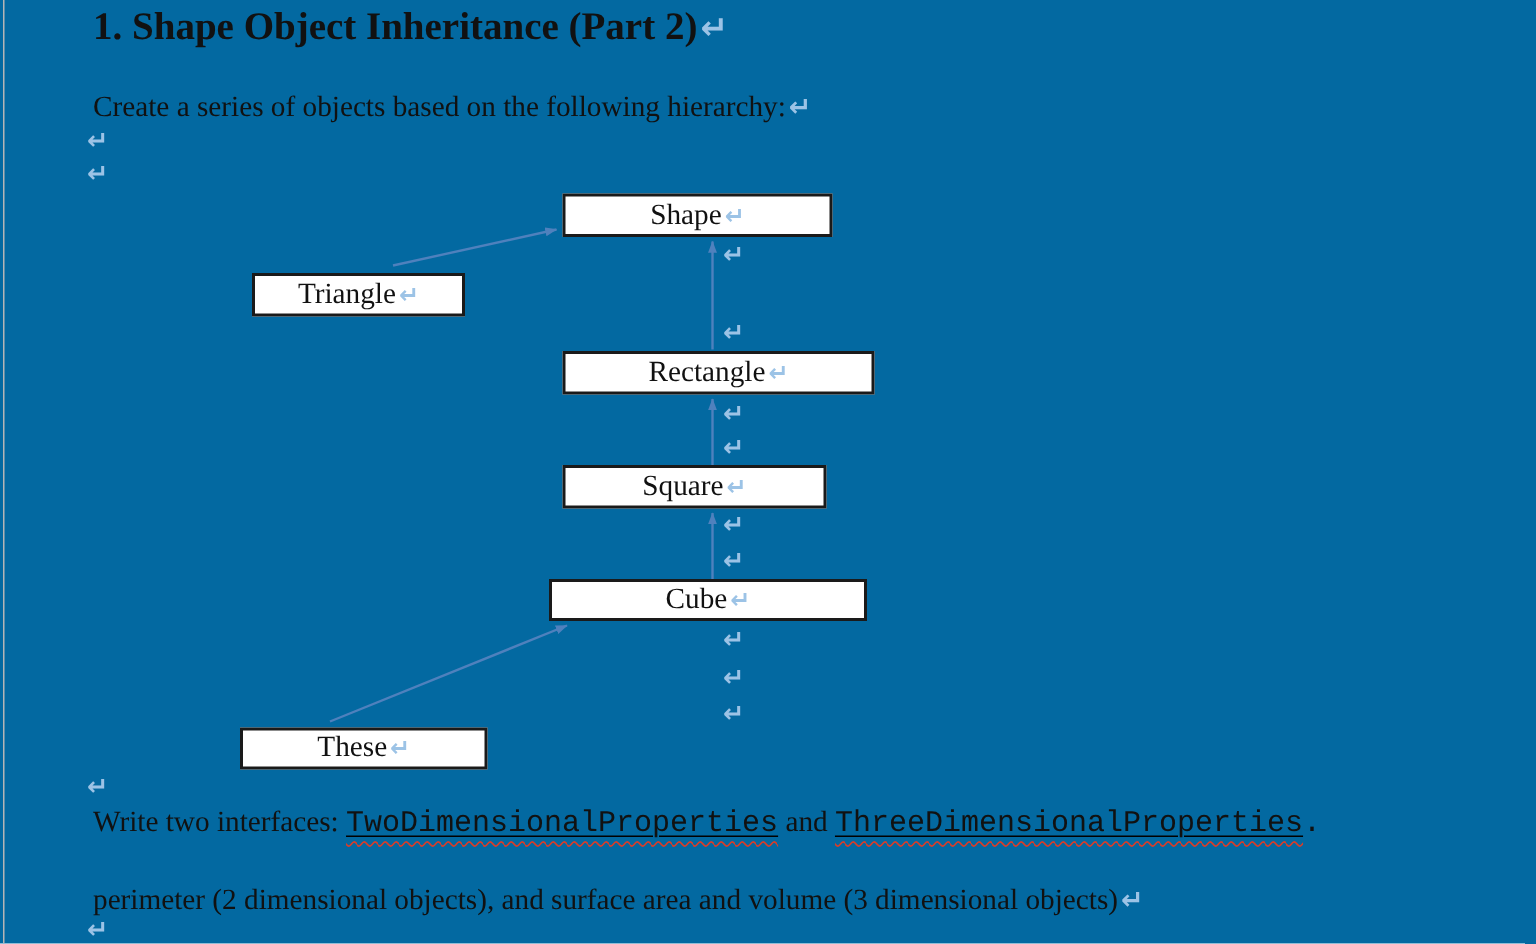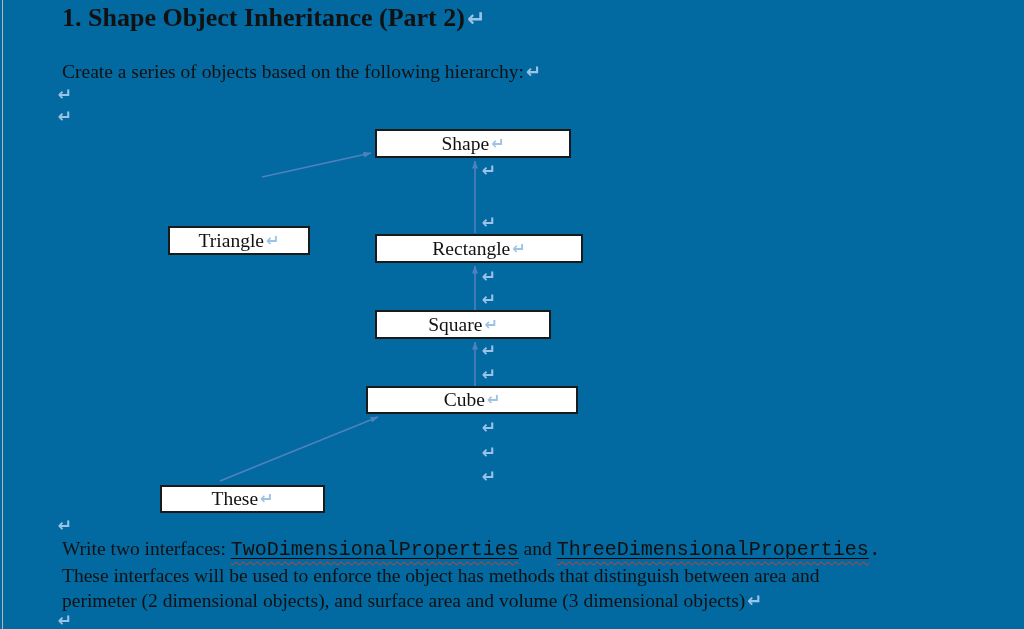--- a/index.html
+++ b/index.html
@@ -102,25 +102,25 @@
         <path d="M0,0 L8,3 L0,6 z" fill="#4f81bd"></path>
       </marker>
     </defs>
     <line x1="262" y1="177" x2="371" y2="153" stroke-width="1.6" marker-end="url(#ah)" stroke="#4f81bd"></line>
     <line x1="475" y1="233" x2="475" y2="161" stroke-width="1.6" marker-end="url(#ah)" stroke="#4f81bd"></line>
     <line x1="475" y1="310" x2="475" y2="266" stroke-width="1.6" marker-end="url(#ah)" stroke="#4f81bd"></line>
     <line x1="475" y1="386" x2="475" y2="342" stroke-width="1.6" marker-end="url(#ah)" stroke="#4f81bd"></line>
     <line x1="220" y1="481" x2="378" y2="417" stroke-width="1.6" marker-end="url(#ah)" stroke="#4f81bd"></line>
   </svg>
 
-  <div class="dbox" style="left:375px; top:129px; width:196px; height:29px;">
+  <div class="dbox" style="left:375px; top:129px; width:180px; height:29px;">
     <span>Shape</span>
       <span class="rmark inline-mark">↵</span>
   </div>
-  <div class="dbox" style="left:168px; top:182px; width:142px; height:29px;margin-top:44px;">
+  <div class="dbox" style="left:168px; top:182px; width:142px; height:29px;">
     <span>Triangle</span>
       <span class="rmark inline-mark">↵</span>
   </div>
   <div class="dbox" style="left:375px; top:234px; width:208px; height:29px;">
     <span>Rectangle</span>
       <span class="rmark inline-mark">↵</span>
   </div>
   <div class="dbox" style="left:375px; top:310px; width:176px; height:29px;">
     <span>Square</span>
       <span class="rmark inline-mark">↵</span>
@@ -142,21 +142,18 @@
   <span class="rmark free-mark" style="left:482px; top:366px;">↵</span>
   <span class="rmark free-mark" style="left:482px; top:419px;">↵</span>
   <span class="rmark free-mark" style="left:482px; top:444px;">↵</span>
   <span class="rmark free-mark" style="left:482px; top:468px;">↵</span>
 
   <span class="rmark free-mark" style="left:58px; top:517px;">↵</span>
 
   <div class="footer-line" style="top:537px;">
     <span>Write two interfaces: </span><span class="squiggle"><span class="mono mono-underline">TwoDimensionalProperties</span></span><span> and </span><span class="squiggle"><span class="mono mono-underline">ThreeDimensionalProperties</span></span><span class="mono">.</span>
   </div>
-  <div class="footer-line" style="top:564px;">
-    <span>These interfaces will be used to enforce the object has methods that distinguish between area and</span>
-  </div>
   <div class="footer-line" style="top:589px;">
     <span>perimeter (2 dimensional objects), and surface area and volume (3 dimensional objects)</span><span class="rmark inline-mark">↵</span>
   </div>
 
   <span class="rmark free-mark" style="left:58px; top:612px;">↵</span>
 </div>
 
 </body></html>

